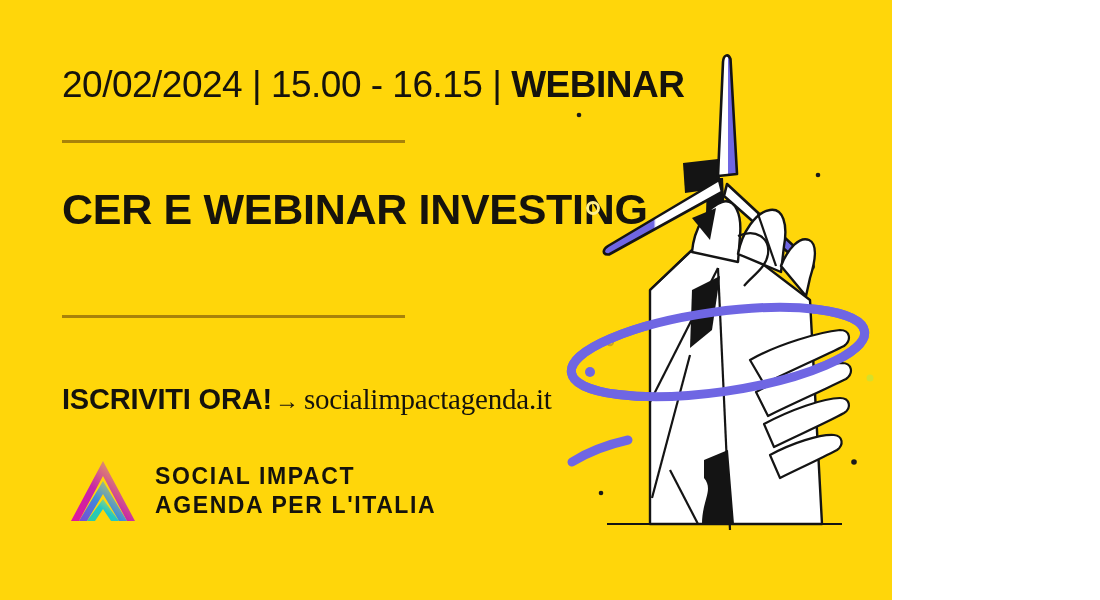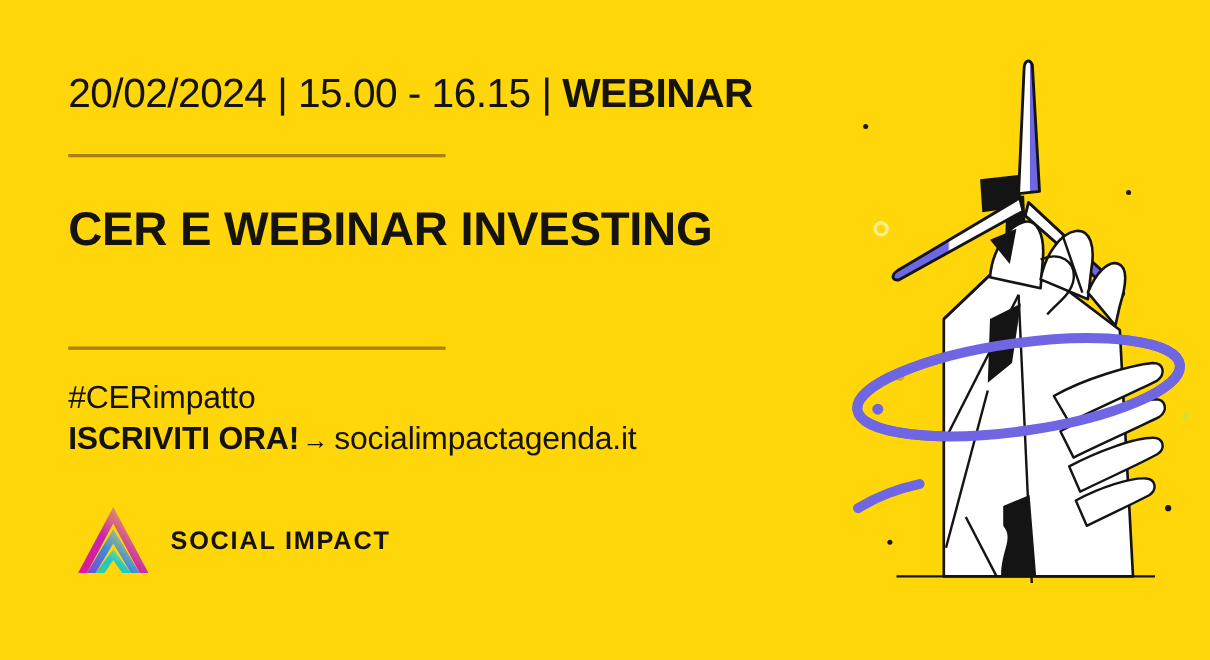--- a/index.html
+++ b/index.html
@@ -2,21 +2,21 @@
 <html><head>
 <meta charset="utf-8">
 <style>
   html, body {
     margin: 0;
     padding: 0;
     background: #ffffff;
   }
   #banner {
     position: relative;
-    width: 1100px;
+    width: 892px;
     height: 600px;
     overflow: hidden;
     font-family: "Liberation Sans", sans-serif;
     color: #15130d;
   }
 
   
   .text-col {
     position: absolute;
     left: 62px;
@@ -87,21 +87,21 @@
   .cta {
     position: absolute;
     left: 0;
     top: 385px;
     font-size: 29px;
     line-height: 1;
     white-space: nowrap;
   }
   .cta .cta-label { font-weight: 800; letter-spacing: -0.2px; }
   .cta .cta-arrow { font-weight: 700; font-size: 24px; padding: 0 5px 0 3px; }
-  .cta .cta-url  { font-weight: 400; letter-spacing: -0.2px; }
+  .cta .cta-url  { font-weight: 400; letter-spacing: -0.2px; font-family: Liberation Serif, serif; }
 
   
   .logo {
     position: absolute;
     left: 5px;
     top: 455px;
     display: flex;
     align-items: center;
     gap: 16px;
   }
@@ -141,21 +141,20 @@
 
     <div class="rule rule-1" style="background: rgb(168, 130, 10);"></div>
 
     <h1 class="headline">CER E WEBINAR INVESTING</h1>
 
     <div class="subhead">
     </div>
 
     <div class="rule rule-2" style="background: rgb(168, 130, 10);"></div>
 
-    <div class="hashtag">#CERimpatto</div>
 
     <div class="cta">
       <span class="cta-label">ISCRIVITI ORA!</span><span class="cta-arrow">→</span><span class="cta-url">socialimpactagenda.it</span>
     </div>
 
     <div class="logo">
       <span class="logo-mark">
         <svg viewBox="0 0 72 72" width="72" height="72" aria-hidden="true">
           <defs>
             <linearGradient id="gOuter" x1="0" y1="1" x2="1" y2="0">
@@ -177,20 +176,21 @@
 
           <path d="M36 6 L68 66 L60 66 L36 21 L12 66 L4 66 Z" fill="url(#gOuter)"></path>
 
           <path d="M36 26 L60 66 L52 66 L36 39 L20 66 L12 66 Z" fill="url(#gMid)"></path>
 
           <path d="M36 44 L52 66 L44 66 L36 54 L28 66 L20 66 Z" fill="url(#gIn)"></path>
         </svg>
       </span>
       <span class="logo-text">
         <span class="ln">SOCIAL IMPACT</span>
+        <span class="ln">AGENDA PER L'ITALIA</span>
       </span>
     </div>
   </div>
 
   <div class="illo">
     <svg viewBox="0 0 340 600" width="340" height="600" aria-hidden="true">
       <defs>
         <linearGradient id="bladeL" x1="0" y1="0" x2="1" y2="0">
           <stop offset="0%" stop-color="#6F66E3"></stop>
           <stop offset="42%" stop-color="#6F66E3"></stop>

